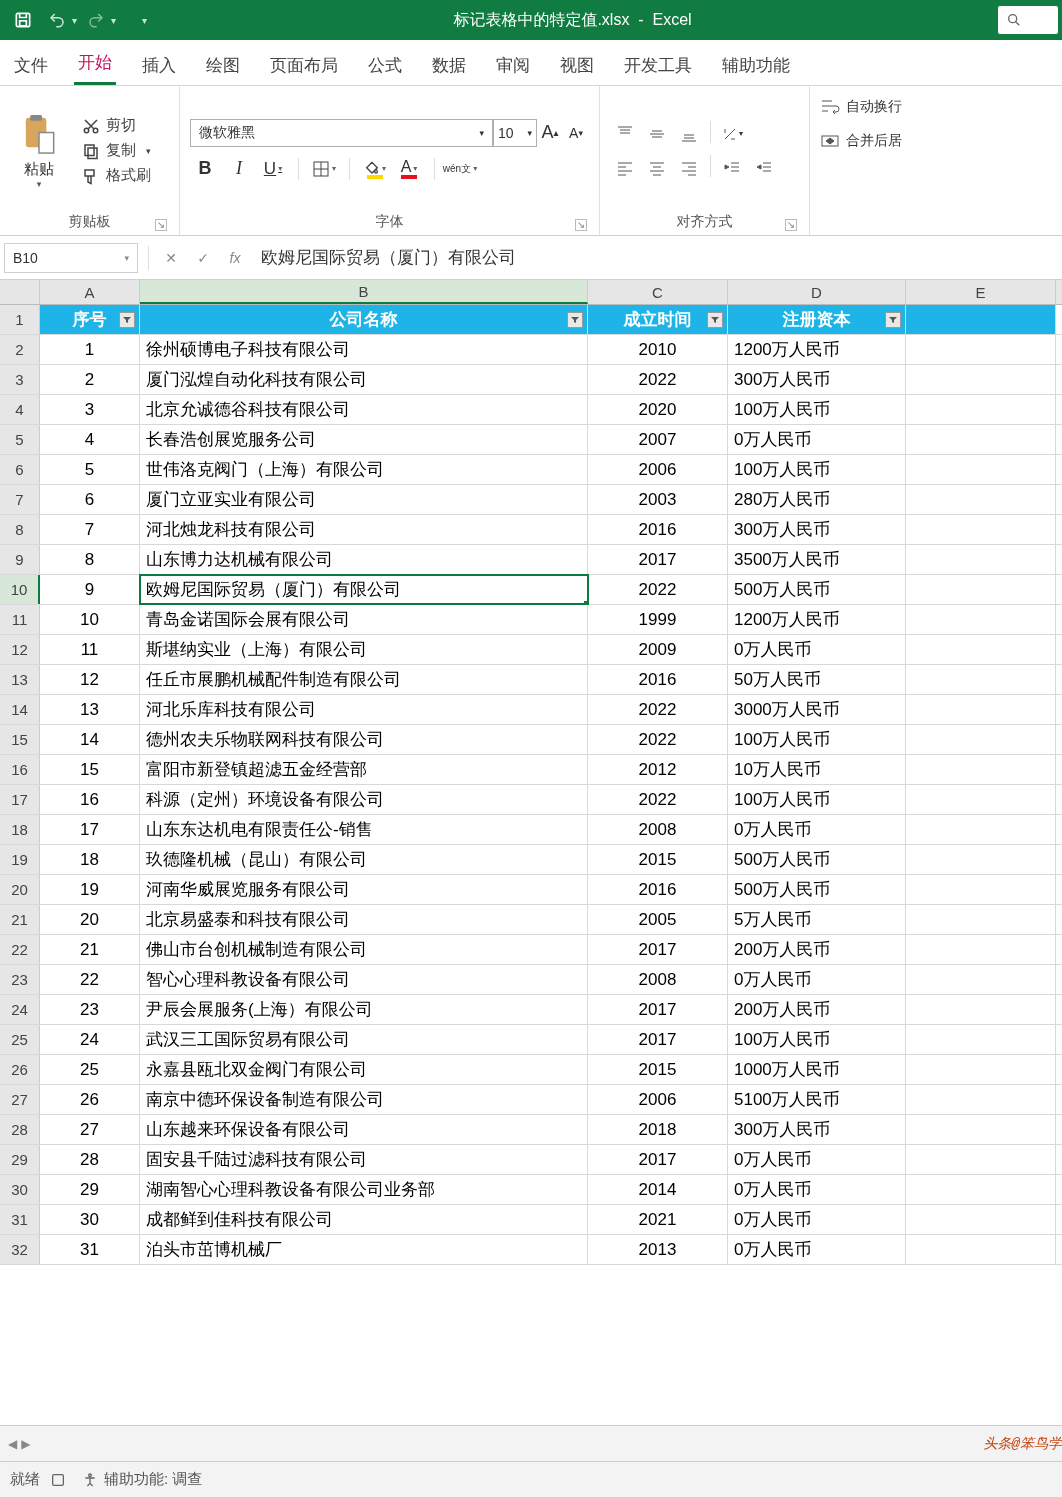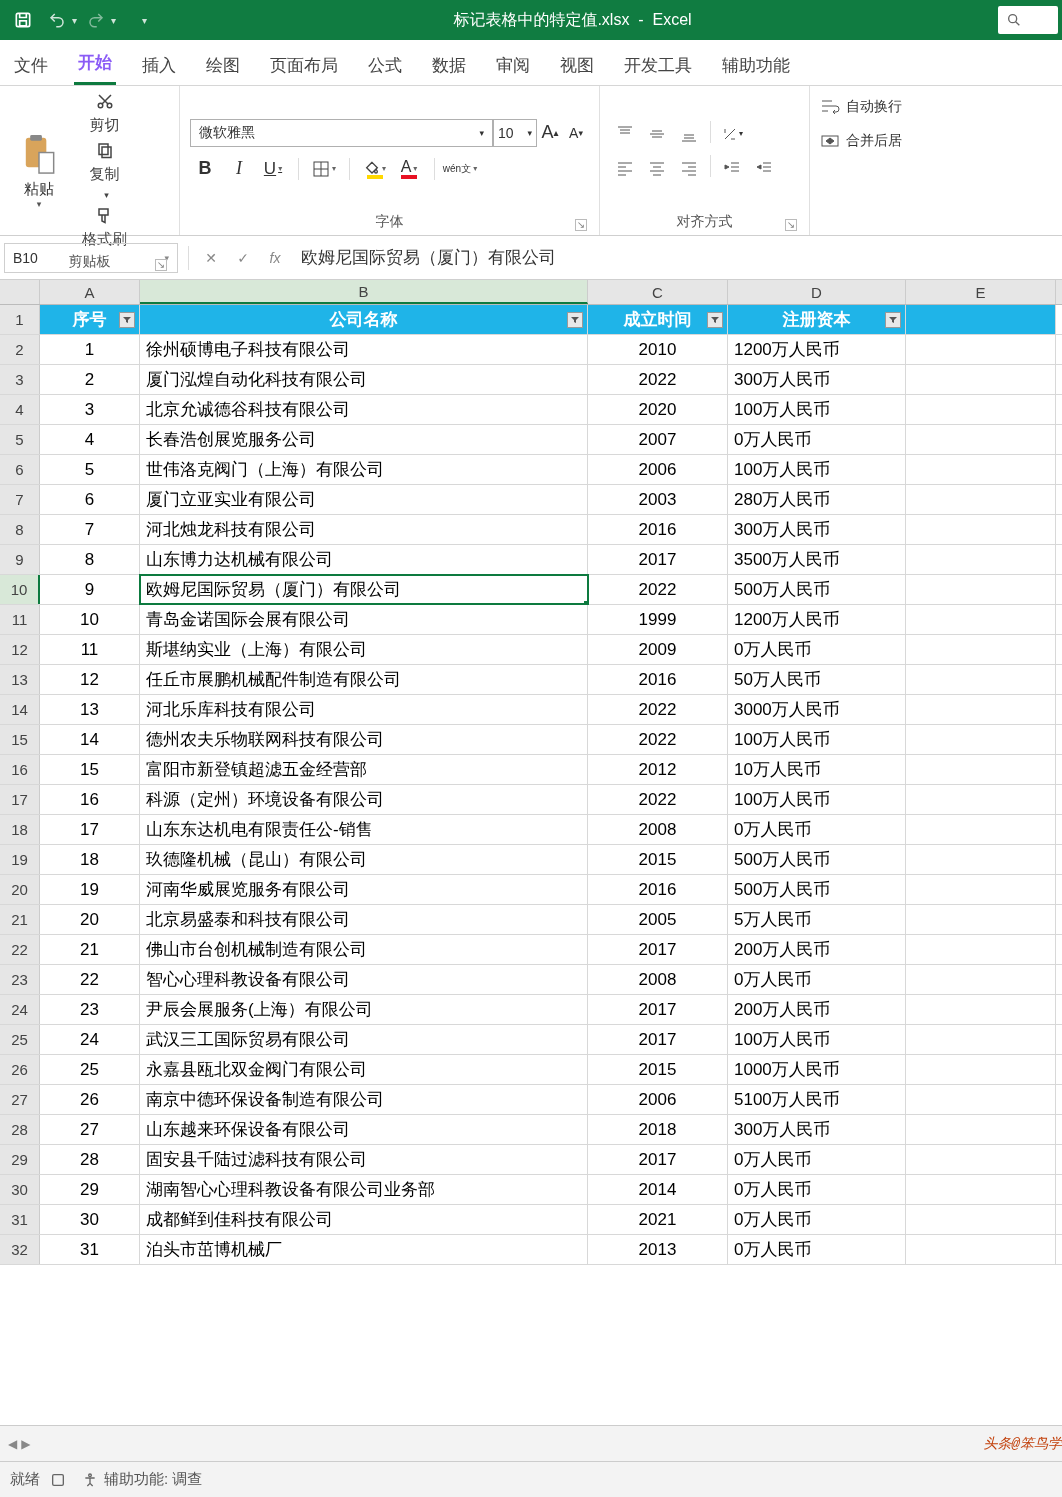--- a/index.html
+++ b/index.html
@@ -9,52 +9,52 @@
 .titlebar .qat { display: flex; align-items: center; gap: 6px; padding-left: 8px; }
 .titlebar .qat .save { width: 30px; height: 30px; display:flex;align-items:center;justify-content:center; }
 .titlebar .qat .undo, .titlebar .qat .redo { width: 26px; height: 26px; display:flex;align-items:center;justify-content:center;opacity:.8; }
 .titlebar .qat .chev { font-size: 10px; margin-left:-4px; opacity:.8;}
 .titlebar .title-center { flex:1; text-align:center; font-size:16px; }
 .titlebar .search-box { background:#fff; color:#555; height:28px; width:60px; display:flex; align-items:center; padding:0 8px; border-radius:2px; margin-right:4px;}
 .titlebar .search-box svg { width:16px;height:16px; }
 
 .tabs { display:flex; align-items:flex-end; height:46px; padding-left:10px; gap:22px; border-bottom:1px solid #d6d6d6; background: #fff; }
 .tabs .tab { font-size:17px; color:#444; padding:8px 4px; cursor:pointer; }
-.tabs .tab.active { color:#8b5cf6; border-bottom:3px solid #0d7a3f; font-weight:700; }
+.tabs .tab.active { color:#be185d; border-bottom:3px solid #0d7a3f; font-weight:400; }
 
 .ribbon { height:150px; border-bottom:1px solid #cfcfcf; background:#fff; display:flex; }
 .group { border-right:1px solid #e0e0e0; padding:6px 10px 2px; display:flex; flex-direction:column; justify-content:space-between; }
 .group-body { display:flex; align-items:center; gap:8px; flex:1; }
 .group-label { text-align:center; font-size:14px; color:#555; padding:4px 0 2px; position:relative;}
 .group-label .launcher { position:absolute; right:2px; bottom:2px; font-size:10px; color:#888; border:1px solid #bbb; width:12px; height:12px; line-height:10px; }
 
 .paste-block { display:flex; flex-direction:column; align-items:center; justify-content:center; width:58px; height:100px; }
 .paste-block svg { width:36px; height:44px; }
 .paste-block .lbl { font-size:15px; padding-top:4px; }
 .paste-block .dd { font-size:9px; color:#555; }
 .clip-btns { display:flex; flex-direction:column; gap:6px; font-size:15px; color:#444; padding-left:6px; }
-.clip-btns div { display:flex; align-items:center; gap:6px;flex-direction:column; }
+.clip-btns div { display:flex; align-items:center; gap:6px; }
 .clip-btns .ic { width:18px; height:18px; }
 
 .font-block { display:flex; flex-direction:column; gap:8px; width:400px; }
 .font-row1 { display:flex; align-items:center; }
 .font-row1 .fontname { flex:1; border:1px solid #b0b0b0; height:28px; display:flex; align-items:center; padding:0 8px; justify-content:space-between; }
 .font-row1 .fontsize { width:44px; border:1px solid #b0b0b0; height:28px; display:flex; align-items:center; justify-content:space-between; padding:0 4px; }
 .font-row1 .sizebtn { width:26px; height:26px; display:flex;align-items:center;justify-content:center; }
 .font-row2 { display:flex; gap:4px; align-items:center; }
 .font-row2 .fbtn { width:30px; height:28px; display:flex;align-items:center;justify-content:center; border:1px solid transparent; position:relative; }
 .font-row2 .dd { font-size:8px; color:#666; margin-left:2px; }
 .font-row2 .colorbar { position:absolute; bottom:3px; left:6px; right:6px; height:4px; }
 
 .align-block { display:flex; flex-direction:column; gap:8px; }
 .align-row { display:flex; gap:2px; }
 .align-row .abtn { width:30px; height:26px; display:flex;align-items:center;justify-content:center; }
 
 .formula-bar { height:44px; border-bottom:1px solid #cfcfcf; display:flex; align-items:center; }
-.namebox { width:174px; border:1px solid #cfcfcf; height:30px; margin:11px 4px; display:flex; align-items:center; padding:0 8px; justify-content:space-between; }
+.namebox { width:134px; border:1px solid #cfcfcf; height:30px; margin:11px 4px; display:flex; align-items:center; padding:0 8px; justify-content:space-between; }
 .namebox .dd { font-size:9px; color:#888; }
 .fxbtn { width:32px; text-align:center; color:#888; padding:0 8px; }
 .formula-input { flex:1; padding:0 10px; font-size:17px; color:#333; }
 .fbar-sep { width:1px; height:24px; background:#ddd; margin:0 6px; }
 
 .grid-wrap { position:relative; }
 .col-headers { display:flex; background:#e6e6e6; border-bottom:1px solid #bbb; }
 .sel-all { width:40px; height:24px; background:#e6e6e6; border-right:1px solid #ccc; }
 .colh { height:24px; border-right:1px solid #ccc; display:flex; align-items:center; justify-content:center; font-size:15px; color:#444; background:#e6e6e6; }
 .colh.A{width:100px;} .colh.B{width:448px; background:#d8e8d8; border-bottom:2px solid #0d7a3f;} .colh.C{width:140px;} .colh.D{width:178px;} .colh.E{width:150px;}

